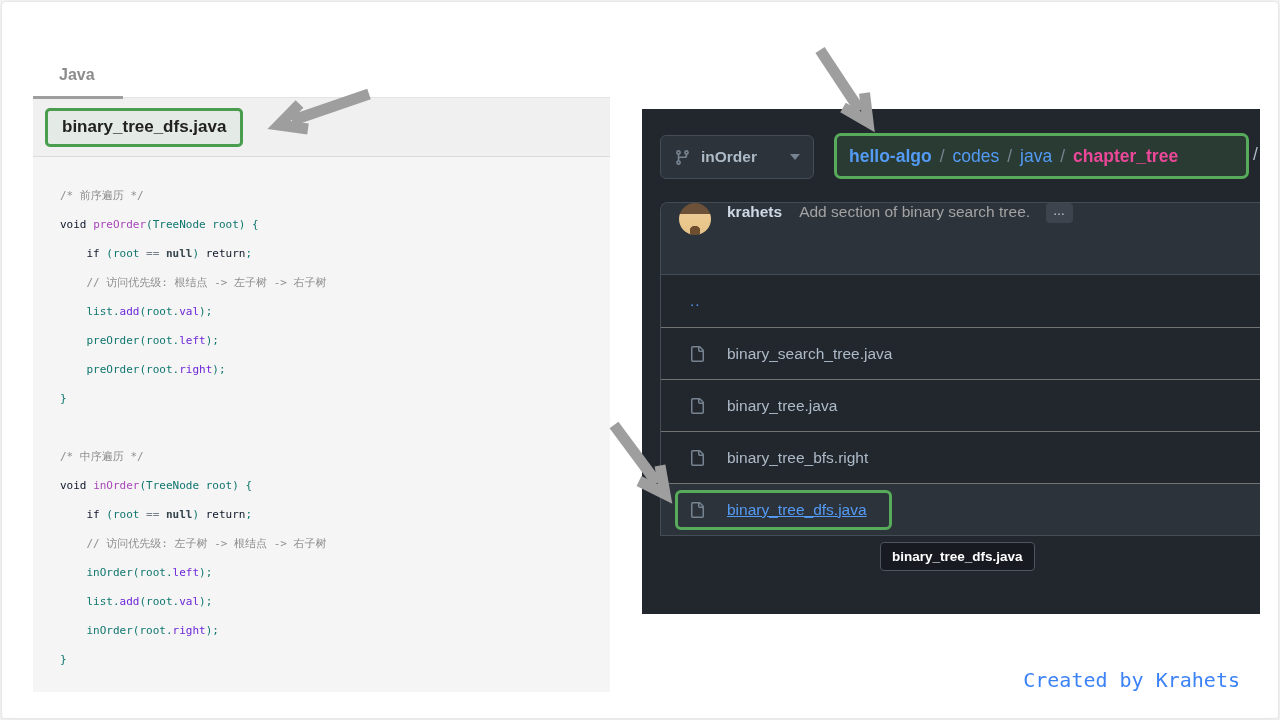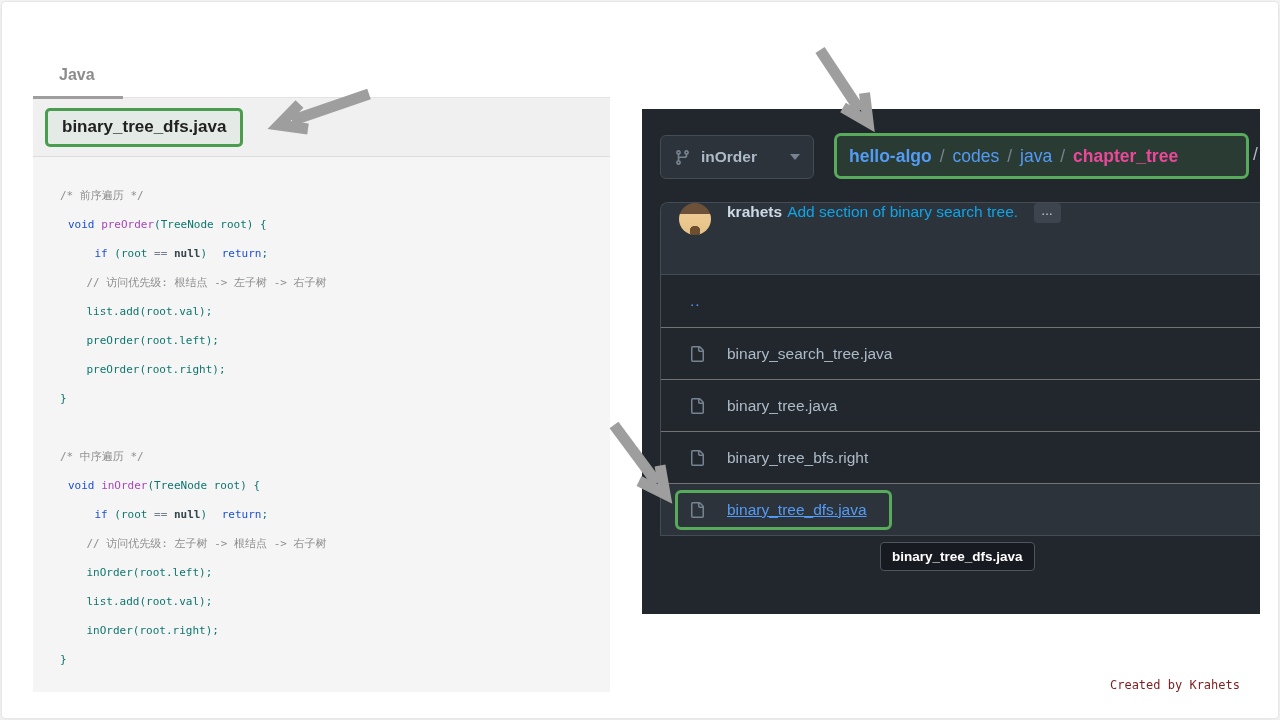--- a/index.html
+++ b/index.html
@@ -11,25 +11,25 @@
   .editor { position:absolute; left:31px; top:56px; width:577px; }
   .tabbar { position:relative; height:40px; border-bottom:1px solid #e3e3e3; background:#fff; }
   .tab-label { position:absolute; left:26px; top:8px; font-size:16px; font-weight:700; color:#8c8c8c; cursor:pointer; }
   .tab-underline { position:absolute; left:0; bottom:-2px; width:90px; height:3px; background:#9e9e9e; }
   .filehead { background:#f0f0f0; border-bottom:1px solid #dcdcdc; padding:10px 12px 9px 12px; }
   .filehead-box { display:inline-block; border:3px solid #4a9d4f; border-radius:5px; background:rgba(74,157,79,0.07);
                   padding:6px 14px 7px 14px; font-size:17px; font-weight:700; color:#212121; }
   .codearea { background:#f5f5f5; padding:24px 18px 18px 27px; font-family:"DejaVu Sans Mono", monospace;
               font-size:11px; color:#36464e; }
   .code-line { height:29px; line-height:29px; white-space:pre; }
-  .tok-kw { color:#1d4ed8;margin-left:8px; }
+  .tok-kw { color:#0f172a; }
   .tok-fn { color:#a846b9; }
   .tok-cm { color:#8e8e8e; }
   .tok-kc { color:#36464e; font-weight:700;margin-top:16px; }
-  .tok-pr { color:#0f766e; }
+  .tok-pr { color:#6d28d9; }
   .tok-op { color:#75808a; }
   .tok-pl { color:#0f766e; }
 
   
   .gh { position:absolute; left:640px; top:107px; width:618px; height:505px; background:#22272e; overflow:hidden;
         color:#adbac7; }
   .branch-btn { position:absolute; left:18px; top:26px; width:154px; height:44px; background:#2d333b;
                 border:1px solid #444c56; border-radius:6px; display:flex; align-items:center; padding:0 13px;
                 cursor:pointer; }
   .branch-btn svg { flex:0 0 auto; }
@@ -48,40 +48,40 @@
 
   .browser { position:absolute; left:18px; top:93px; width:600px; border:1px solid #444c56; border-right:none;
              border-top-left-radius:8px; }
   .commit-bar { height:72px; background:#2d333b; border-top-left-radius:8px; border-bottom:1px solid #444c56;
                 display:flex; align-items:flex-start; padding:0 18px; font-size:15.5px; }
   .avatar { width:32px; height:32px; border-radius:50%; flex:0 0 auto; cursor:pointer;
             background:
               radial-gradient(circle at 50% 88%, #6d4f30 0 16%, rgba(0,0,0,0) 17%),
               linear-gradient(180deg, #6d5138 0%, #6d5138 34%, #ecca92 35%, #e5c286 100%); }
   .commit-author { margin-left:16px; font-weight:700; color:#cdd9e5; cursor:pointer; }
-  .commit-msg { margin-left:5px; color:#0ea5e9; cursor:pointer; }
+  .commit-msg { margin-left:17px; color:#a3a3a3; cursor:pointer; }
   .commit-ellipsis { margin-left:16px; background:#3d444d; color:#cdd9e5; border-radius:4px; font-size:12px;
                      letter-spacing:1px; line-height:10px; padding:3px 7px 7px 7px; cursor:pointer; }
   .file-row { height:52px; display:flex; align-items:center; border-top:1px solid #737373; font-size:15.5px;
               color:#adbac7; cursor:pointer; background:#22272e; }
   .file-row.parent { border-top:none; }
   .parent-link { margin-left:29px; color:#539bf5; letter-spacing:1px; }
   .file-icon { margin-left:28px; width:16px; height:16px; color:#768390; flex:0 0 auto; }
   .file-name { margin-left:22px; }
   .file-row.highlighted { background:#2d333b; }
   .file-hl-box { display:flex; align-items:center; margin-left:14px; height:40px; border:3px solid #57ab5a;
                  border-radius:6px; padding:0 22px 0 0; }
   .file-hl-box .file-icon { margin-left:11px; }
   .file-hl-box .file-name { color:#539bf5; text-decoration:underline; }
   .gh-tooltip { position:absolute; left:238px; top:433px; background:#171b21; border:1px solid #4d555e;
                 border-radius:4px; color:#ffffff; font-size:13.5px; font-weight:700; padding:6px 11px;
                 white-space:nowrap; }
 
   .credit { position:absolute; right:38px; bottom:26px; font-family:"DejaVu Sans Mono", monospace;
-            font-size:12px; color:#7f1d1d; }
+            font-size:20px; color:#3b82f6; }
 
   .arrows { position:absolute; inset:0; width:1280px; height:720px; pointer-events:none; z-index:10; }
 </style>
 </head>
 <body>
 
 <div class="card">
 
   <div class="editor">
     <div class="tabbar">

